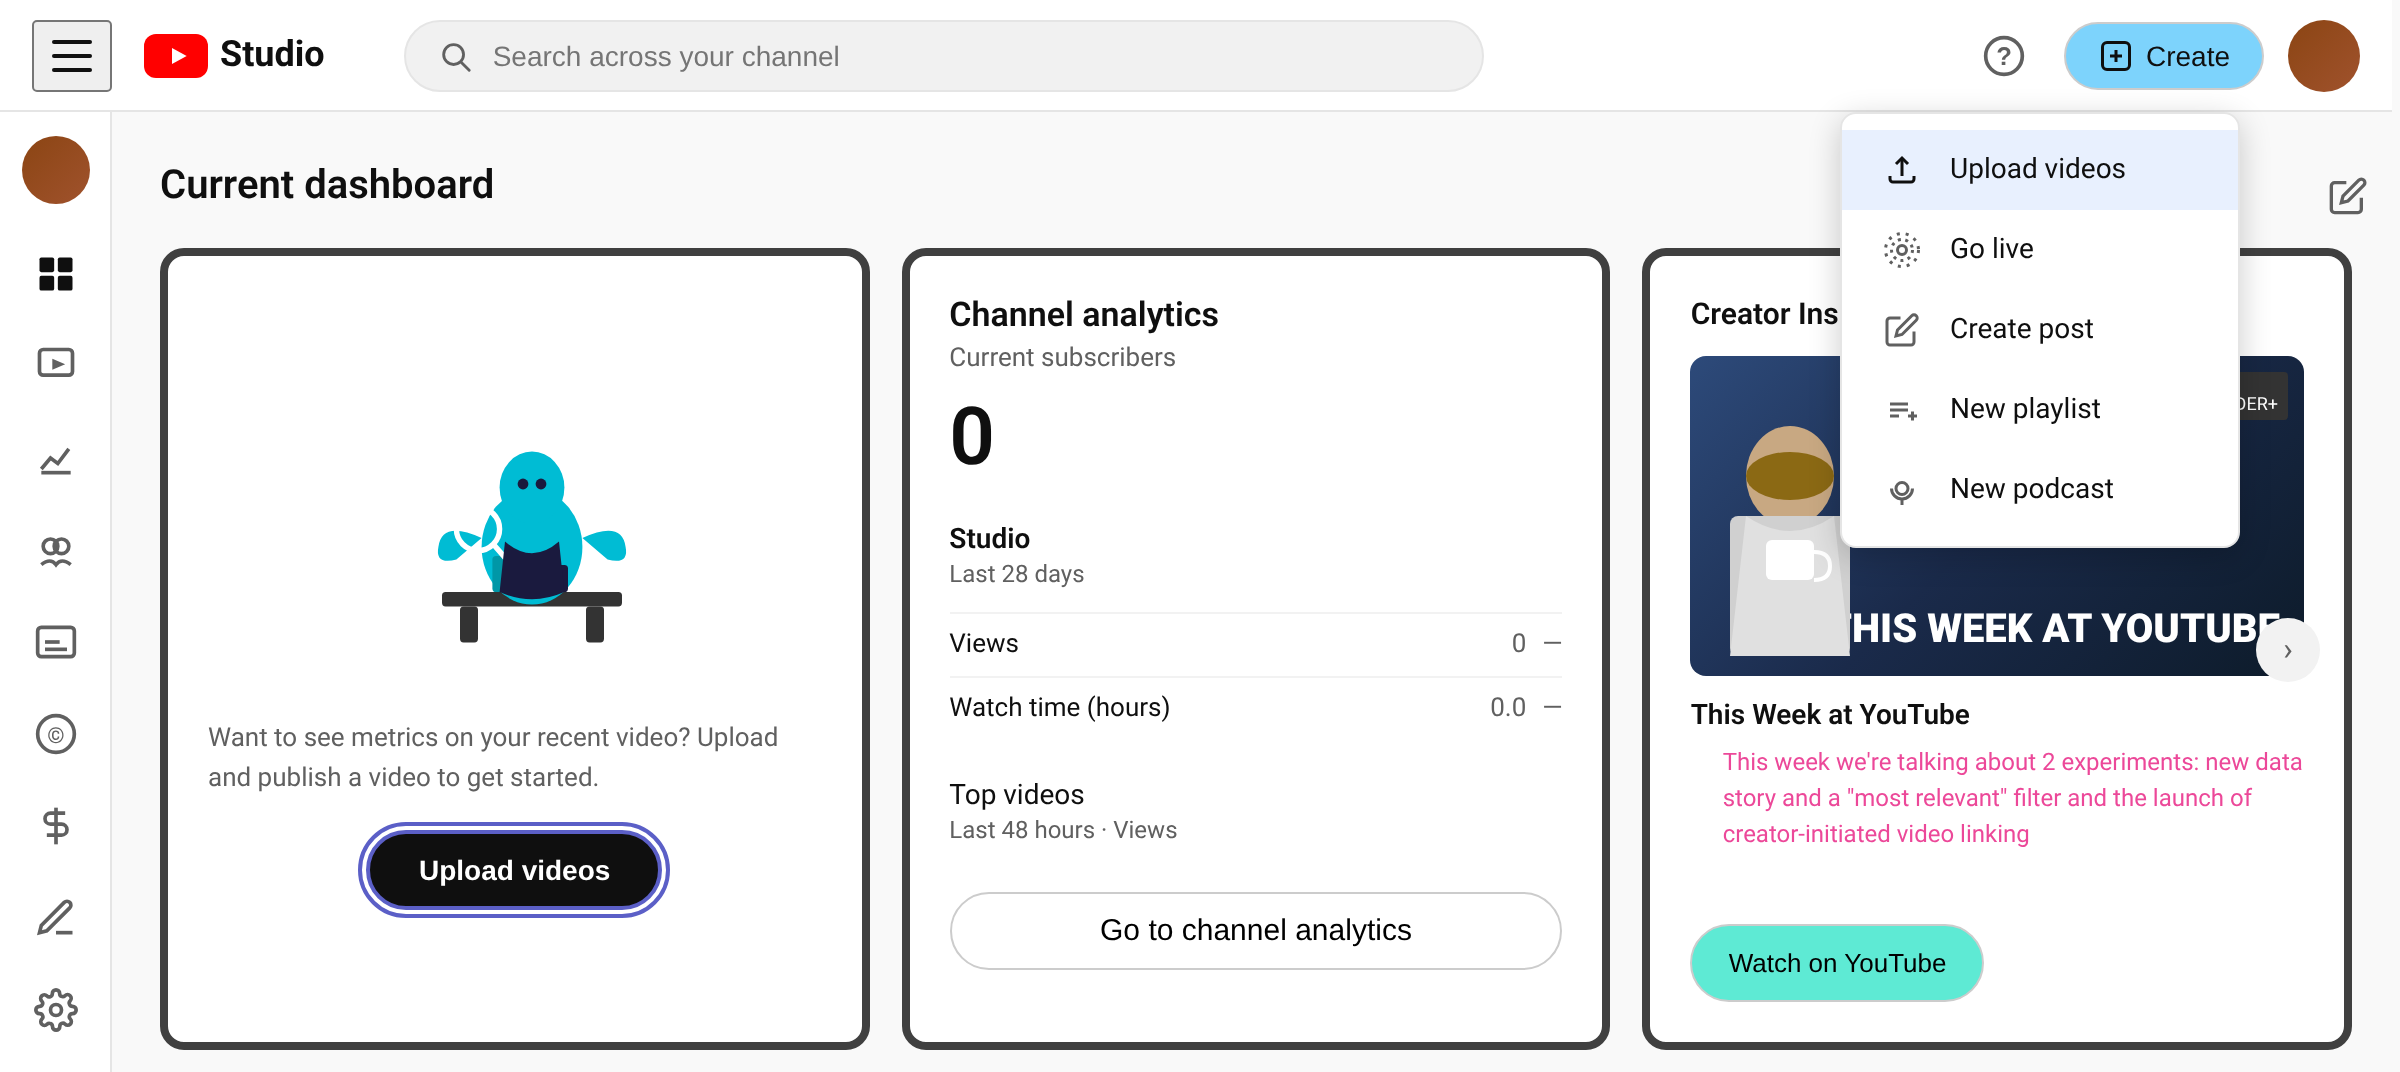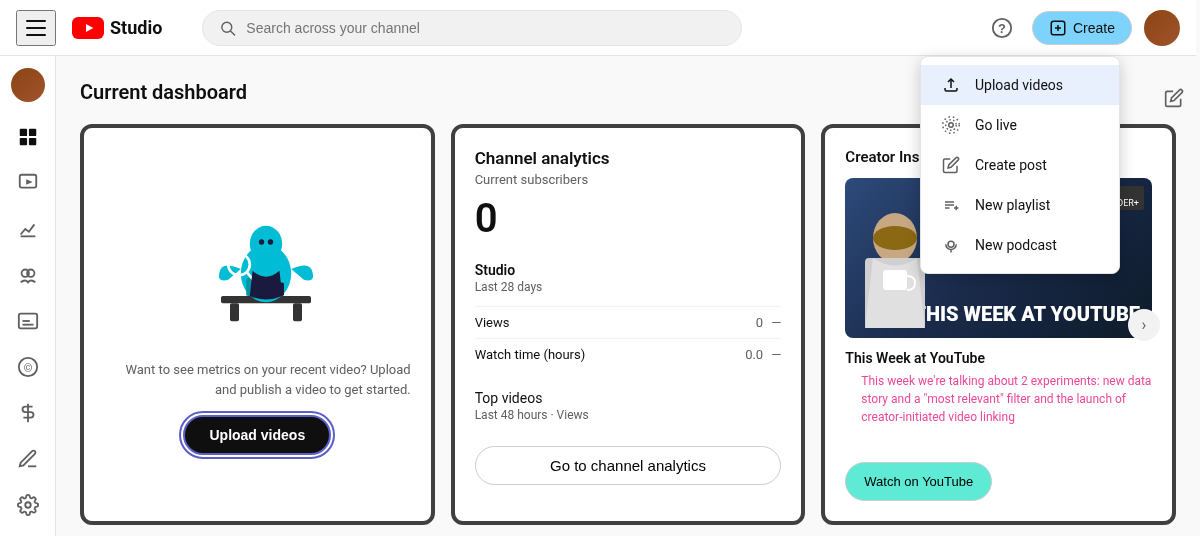--- a/index.html
+++ b/index.html
@@ -80,21 +80,21 @@
     }
 
     
     .upload-card {
       display: flex; flex-direction: column; align-items: center;
       justify-content: center; min-height: 340px;
     }
     .illustration {
       width: 180px; height: 150px; margin-bottom: 16px;
     }
-    .upload-prompt { font-size: 13px; color: #606060; text-align: right; margin-bottom: 16px; line-height: 1.5; }
+    .upload-prompt { font-size: 13px; color: #606060; text-align: left; margin-bottom: 16px; line-height: 1.5; }
     .upload-btn {
       background: #0f0f0f; color: #fff; border: 2px solid #5b5fc7;
       border-radius: 20px; padding: 10px 24px; font-size: 14px; font-weight: 600;
       cursor: pointer; outline: 2px solid #5b5fc7; outline-offset: 2px;
     }
 
     
     .analytics-card { min-height: 340px; }
     .analytics-title { font-size: 17px; font-weight: 600; margin-bottom: 4px; }
     .analytics-sub { font-size: 13px; color: #606060; margin-bottom: 8px; }

